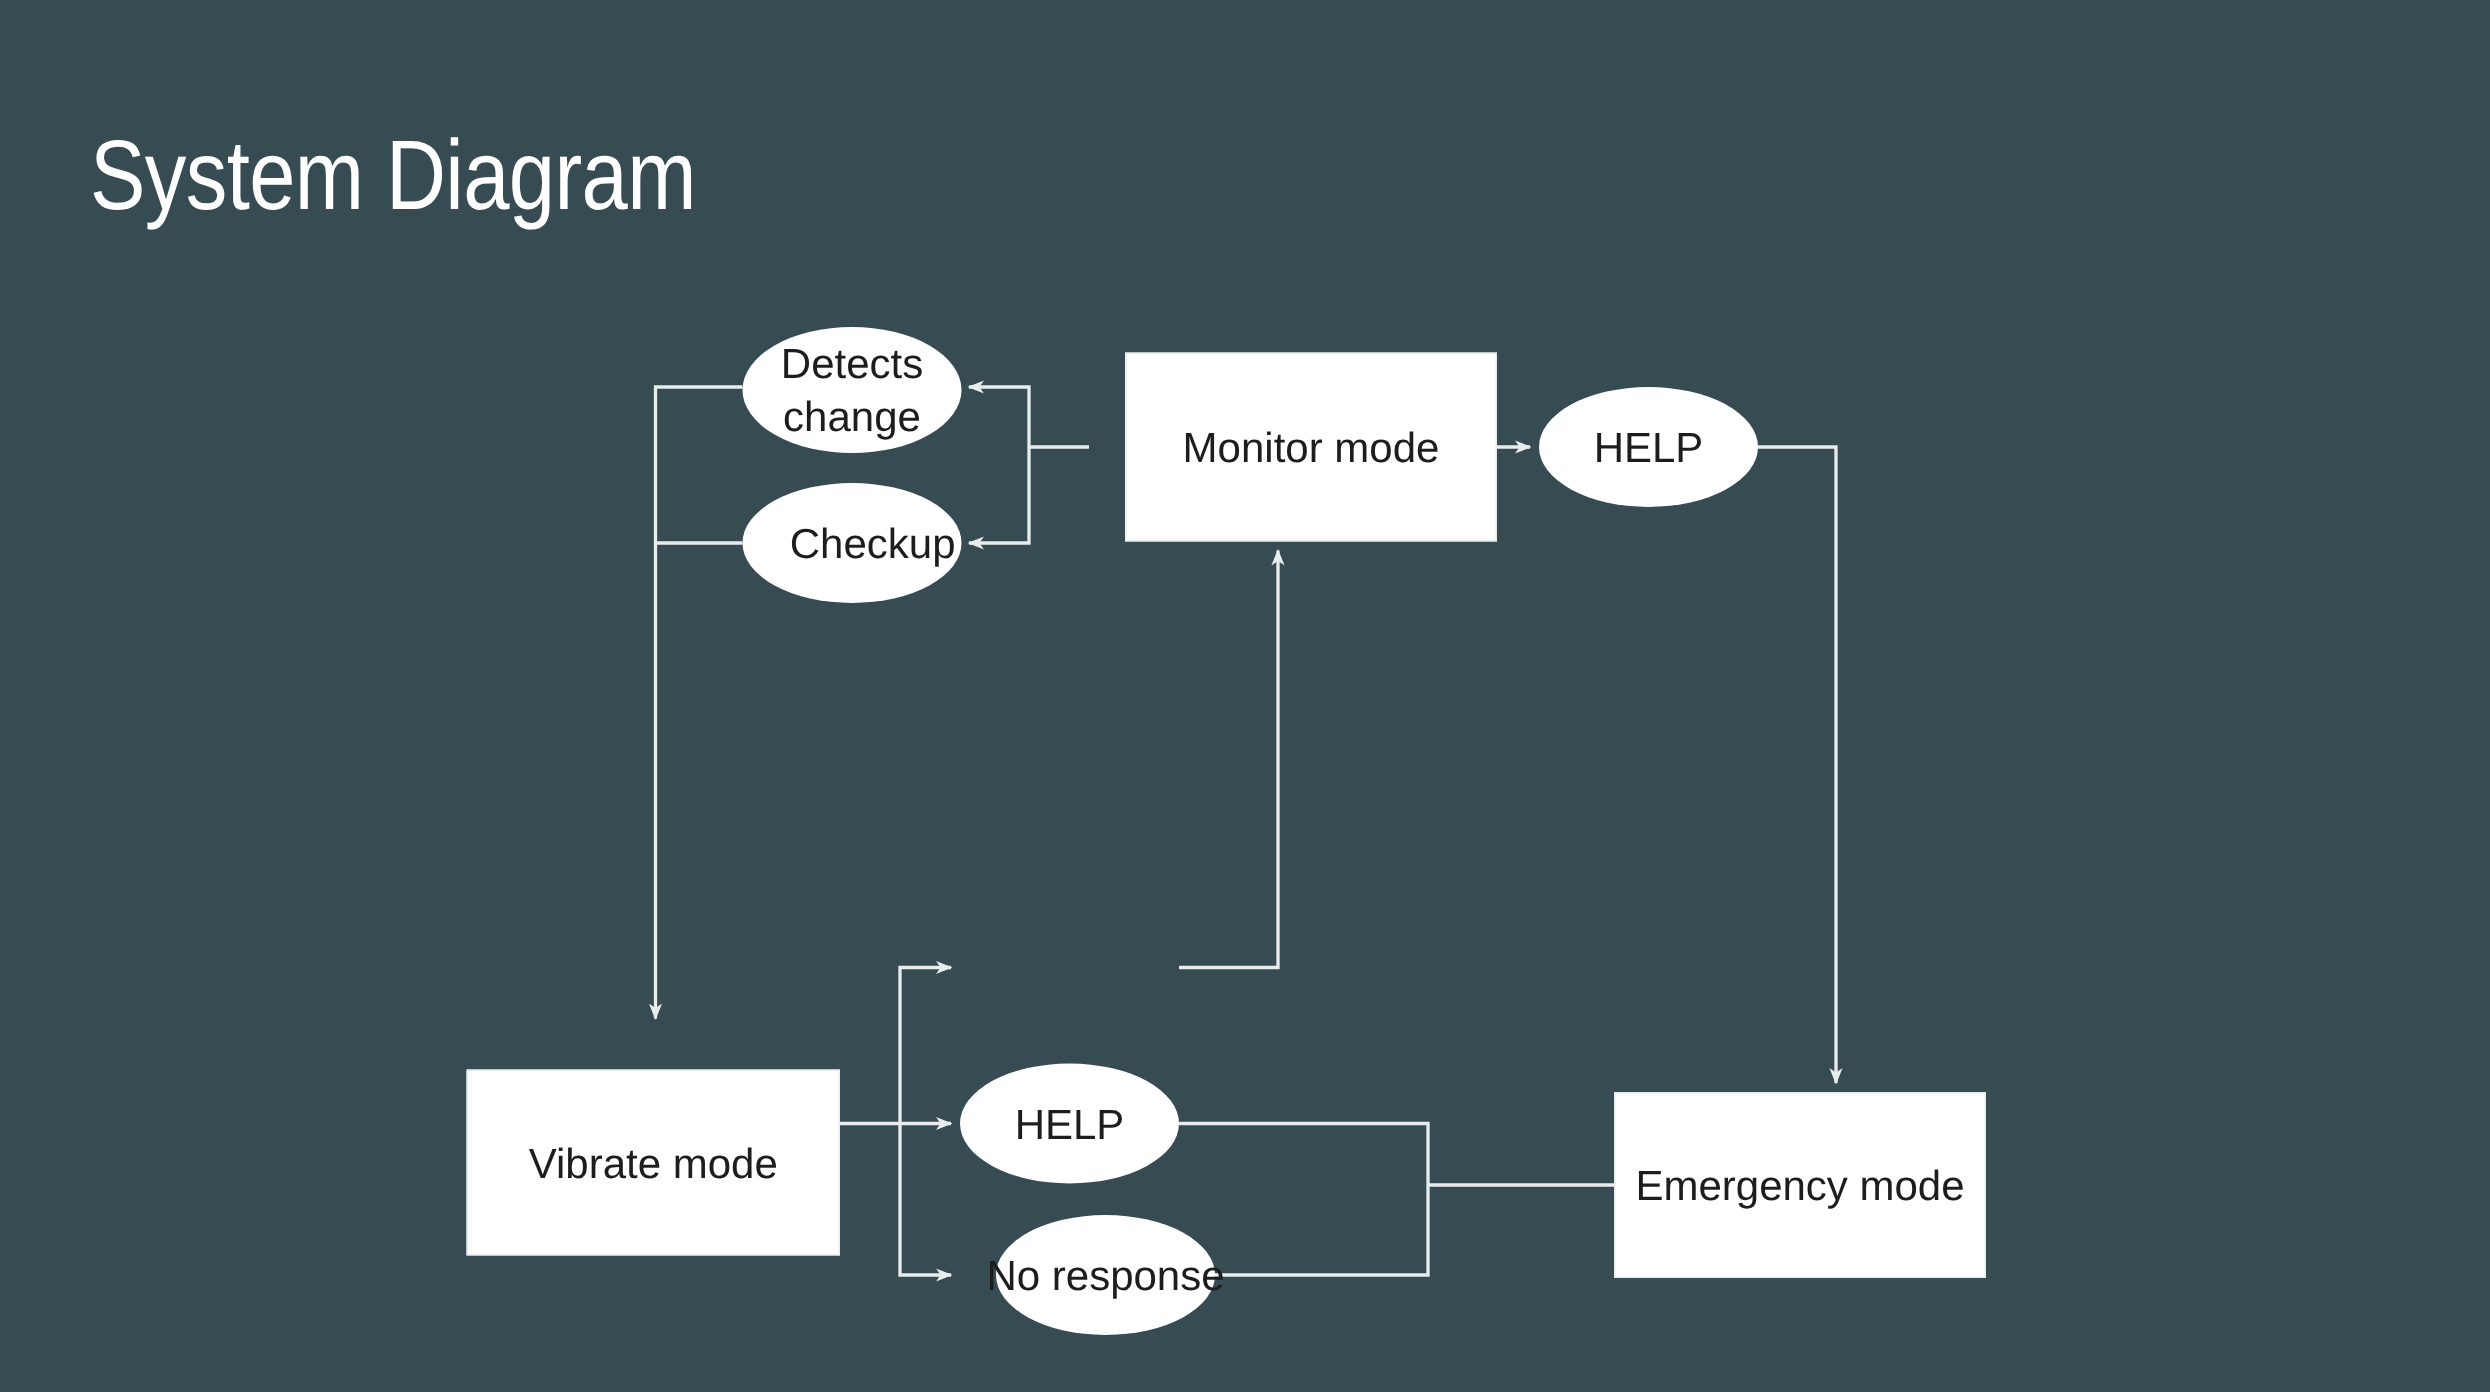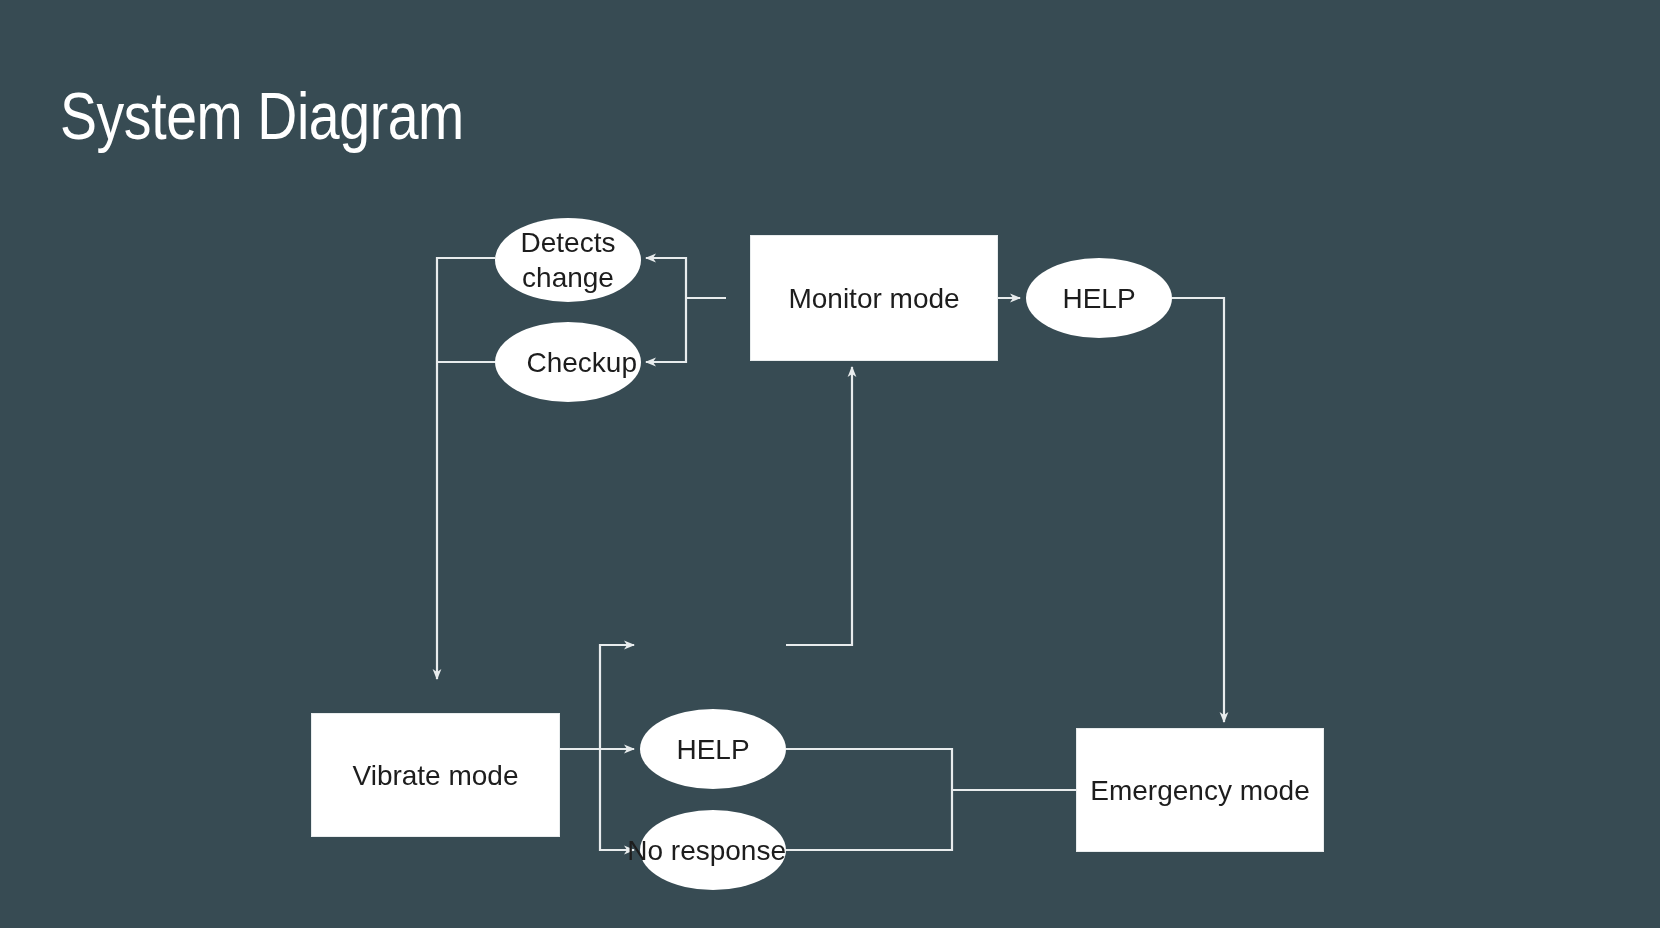--- a/index.html
+++ b/index.html
@@ -133,21 +133,21 @@
 
   <div class="node rect" style="left:311px; top:685px; width:249px; height:124px;margin-top:28px;">
     <span class="node-label">Vibrate mode</span>
   </div>
 
 
   <div class="node ellipse" style="left:640px; top:709px; width:146px; height:80px;">
     <span class="node-label">HELP</span>
   </div>
 
-  <div class="node ellipse overflow" style="left:640px; top:810px; width:146px; height:80px;justify-content:flex-end;">
+  <div class="node ellipse overflow" style="left:664px; top:810px; width:146px; height:80px;">
     <span class="node-label">No response</span>
   </div>
 
   <div class="node rect" style="left:1076px; top:728px; width:248px; height:124px;">
     <span class="node-label">Emergency mode</span>
   </div>
 
 </div>
 
 </body></html>

